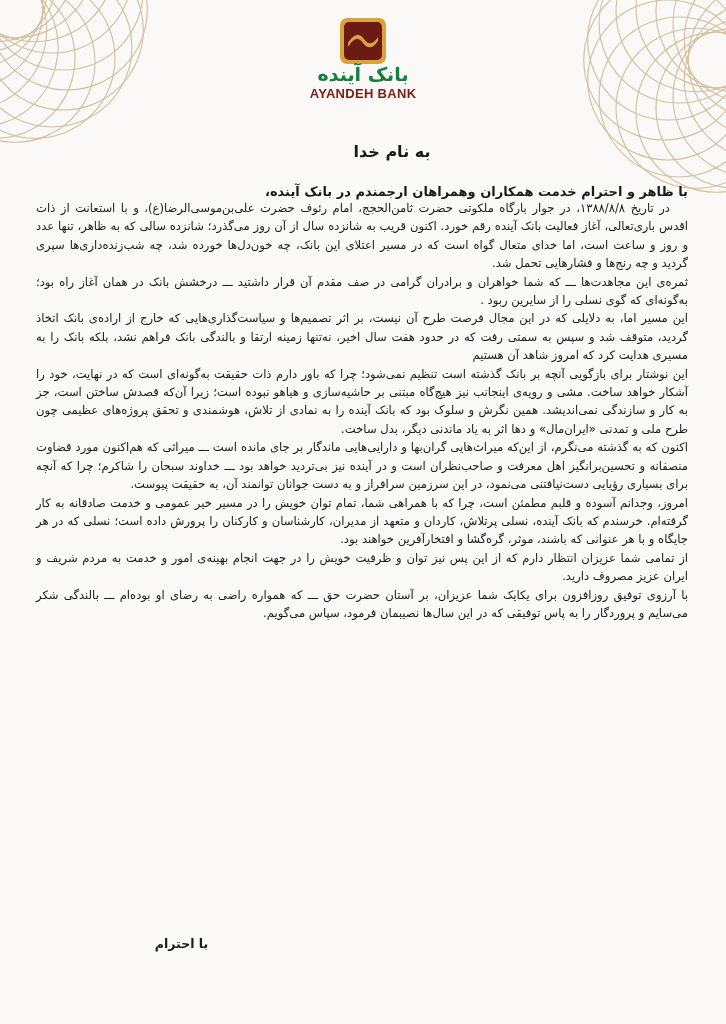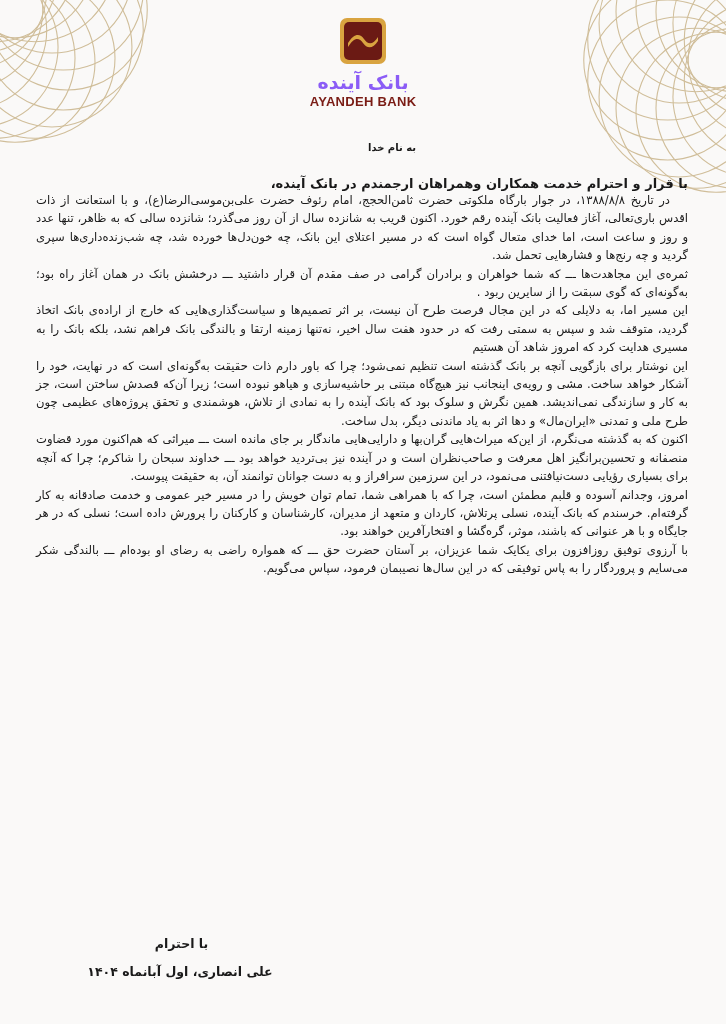--- a/index.html
+++ b/index.html
@@ -45,25 +45,24 @@
     .logo-mark-inner {
       width: 38px;
       height: 38px;
       border-radius: 5px;
       background: #6b1a14;
       display: flex;
       align-items: center;
       justify-content: center;
     }
     .logo-fa {
-      margin-top: 8px;
       font-family: "DejaVu Sans", sans-serif;
       font-weight: bold;
       font-size: 19px;
-      color: #8b5cf6;
+      color: #15803d;
       line-height: 1.1;
       direction: rtl;
     }
     .logo-en {
       font-family: "Liberation Sans", sans-serif;
       font-weight: bold;
       font-size: 13px;
       letter-spacing: 0.3px;
       color: #7a1c15;
       margin-top: 1px;
@@ -72,21 +71,21 @@
       position: absolute;
       left: 36px;
       right: 38px;
       top: 140px;
       direction: rtl;
       text-align: justify;
     }
     .bismillah {
       text-align: center;
       font-weight: bold;
-      font-size: 10px;
+      font-size: 16px;
       margin: 2px 0 0 0;
       padding-left: 60px;
     }
     .salutation {
       font-weight: bold;
       font-size: 13px;
       margin: 23px 0 0 0;
       text-align: right;
     }
     .body-text {
@@ -167,28 +166,28 @@
         <path d="M2 13 C 8 3, 14 3, 18 9 C 22 15, 27 15, 32 7 L 32 11 C 27 19, 21 19, 17 13 C 13 7, 8 7, 2 17 Z" fill="#d9a440"></path>
       </svg>
     </div>
   </div>
   <div class="logo-fa">بانک آینده</div>
   <div class="logo-en">AYANDEH BANK</div>
 </div>
 
 <div class="doc">
   <div class="bismillah">به نام خدا</div>
-  <div class="salutation">با قرار و احترام خدمت همکاران وهمراهان ارجمندم در بانک آینده،</div>
+  <div class="salutation">با ظاهر و احترام خدمت همکاران وهمراهان ارجمندم در بانک آینده،</div>
   <div class="body-text">
     <p class="first">در تاریخ ۱۳۸۸/۸/۸، در جوار بارگاه ملکوتی حضرت ثامن‌الحجج، امام رئوف حضرت علی‌بن‌موسی‌الرضا(ع)، و با استعانت از ذات اقدس باری‌تعالی، آغاز فعالیت بانک آینده رقم خورد. اکنون قریب به شانزده سال از آن روز می‌گذرد؛ شانزده سالی که به ظاهر، تنها عدد و روز و ساعت است، اما خدای متعال گواه است که در مسیر اعتلای این بانک، چه خون‌دل‌ها خورده شد، چه شب‌زنده‌داری‌ها سپری گردید و چه رنج‌ها و فشارهایی تحمل شد.</p>
-    <p>ثمره‌ی این مجاهدت‌ها ـــ که شما خواهران و برادران گرامی در صف مقدم آن قرار داشتید ـــ درخشش بانک در همان آغاز راه بود؛ به‌گونه‌ای که گوی سبقت را از سایرین ربود .</p>
+    <p>ثمره‌ی این مجاهدت‌ها ـــ که شما خواهران و برادران گرامی در صف مقدم آن قرار داشتید ـــ درخشش بانک در همان آغاز راه بود؛ به‌گونه‌ای که گوی نسلی را از سایرین ربود .</p>
     <p>این مسیر اما، به دلایلی که در این مجال فرصت طرح آن نیست، بر اثر تصمیم‌ها و سیاست‌گذاری‌هایی که خارج از اراده‌ی بانک اتخاذ گردید، متوقف شد و سپس به سمتی رفت که در حدود هفت سال اخیر، نه‌تنها زمینه ارتقا و بالندگی بانک فراهم نشد، بلکه  بانک را به مسیری هدایت کرد که امروز شاهد آن هستیم</p>
     <p>این نوشتار برای بازگویی آنچه بر بانک گذشته است تنظیم نمی‌شود؛ چرا که باور دارم ذات حقیقت به‌گونه‌ای است که در نهایت، خود را آشکار خواهد ساخت. مشی و رویه‌ی اینجانب نیز هیچ‌گاه مبتنی بر حاشیه‌سازی و هیاهو نبوده است؛ زیرا آن‌که قصدش ساختن است، جز به کار و سازندگی نمی‌اندیشد. همین نگرش و سلوک بود که بانک آینده را به نمادی از تلاش، هوشمندی و تحقق پروژه‌های عظیمی چون طرح ملی و تمدنی «ایران‌مال» و دها اثر به یاد ماندنی دیگر، بدل ساخت.</p>
     <p>اکنون که به گذشته می‌نگرم، از این‌که میراث‌هایی گران‌بها و دارایی‌هایی ماندگار بر جای مانده است ـــ میراثی که هم‌اکنون مورد قضاوت منصفانه و تحسین‌برانگیز اهل معرفت و صاحب‌نظران است و در آینده نیز بی‌تردید خواهد بود ـــ خداوند سبحان را شاکرم؛ چرا که آنچه برای بسیاری رؤیایی دست‌نیافتنی می‌نمود، در این سرزمین سرافراز و به دست جوانان توانمند آن، به حقیقت پیوست.</p>
     <p>امروز، وجدانم آسوده و قلبم مطمئن است، چرا که با همراهی شما، تمام توان خویش را در مسیر خیر عمومی و خدمت صادقانه به کار گرفته‌ام. خرسندم که بانک آینده، نسلی پرتلاش، کاردان و متعهد از مدیران، کارشناسان و کارکنان را پرورش داده است؛ نسلی که در هر جایگاه و با هر عنوانی که باشند، موثر، گره‌گشا و افتخارآفرین خواهند بود.</p>
+    <p>از تمامی شما عزیزان انتظار دارم که از این پس نیز توان و ظرفیت خویش را در جهت انجام بهینه‌ی امور و خدمت به مردم شریف و ایران عزیز مصروف دارید.</p>
     <p>با آرزوی توفیق روزافزون برای یکایک شما عزیزان، بر آستان حضرت حق ـــ که همواره راضی به رضای او بوده‌ام ـــ بالندگی شکر می‌سایم و پروردگار را به پاس توفیقی که در این سال‌ها نصیبمان فرمود، سپاس می‌گویم.</p>
   </div>
 </div>
 
 <div class="signature">
   <div class="closing">با احترام</div>
-  <div>علی انصاری، اول آبانماه ۱۴۰۴</div>
 </div>
 
 </body></html>

